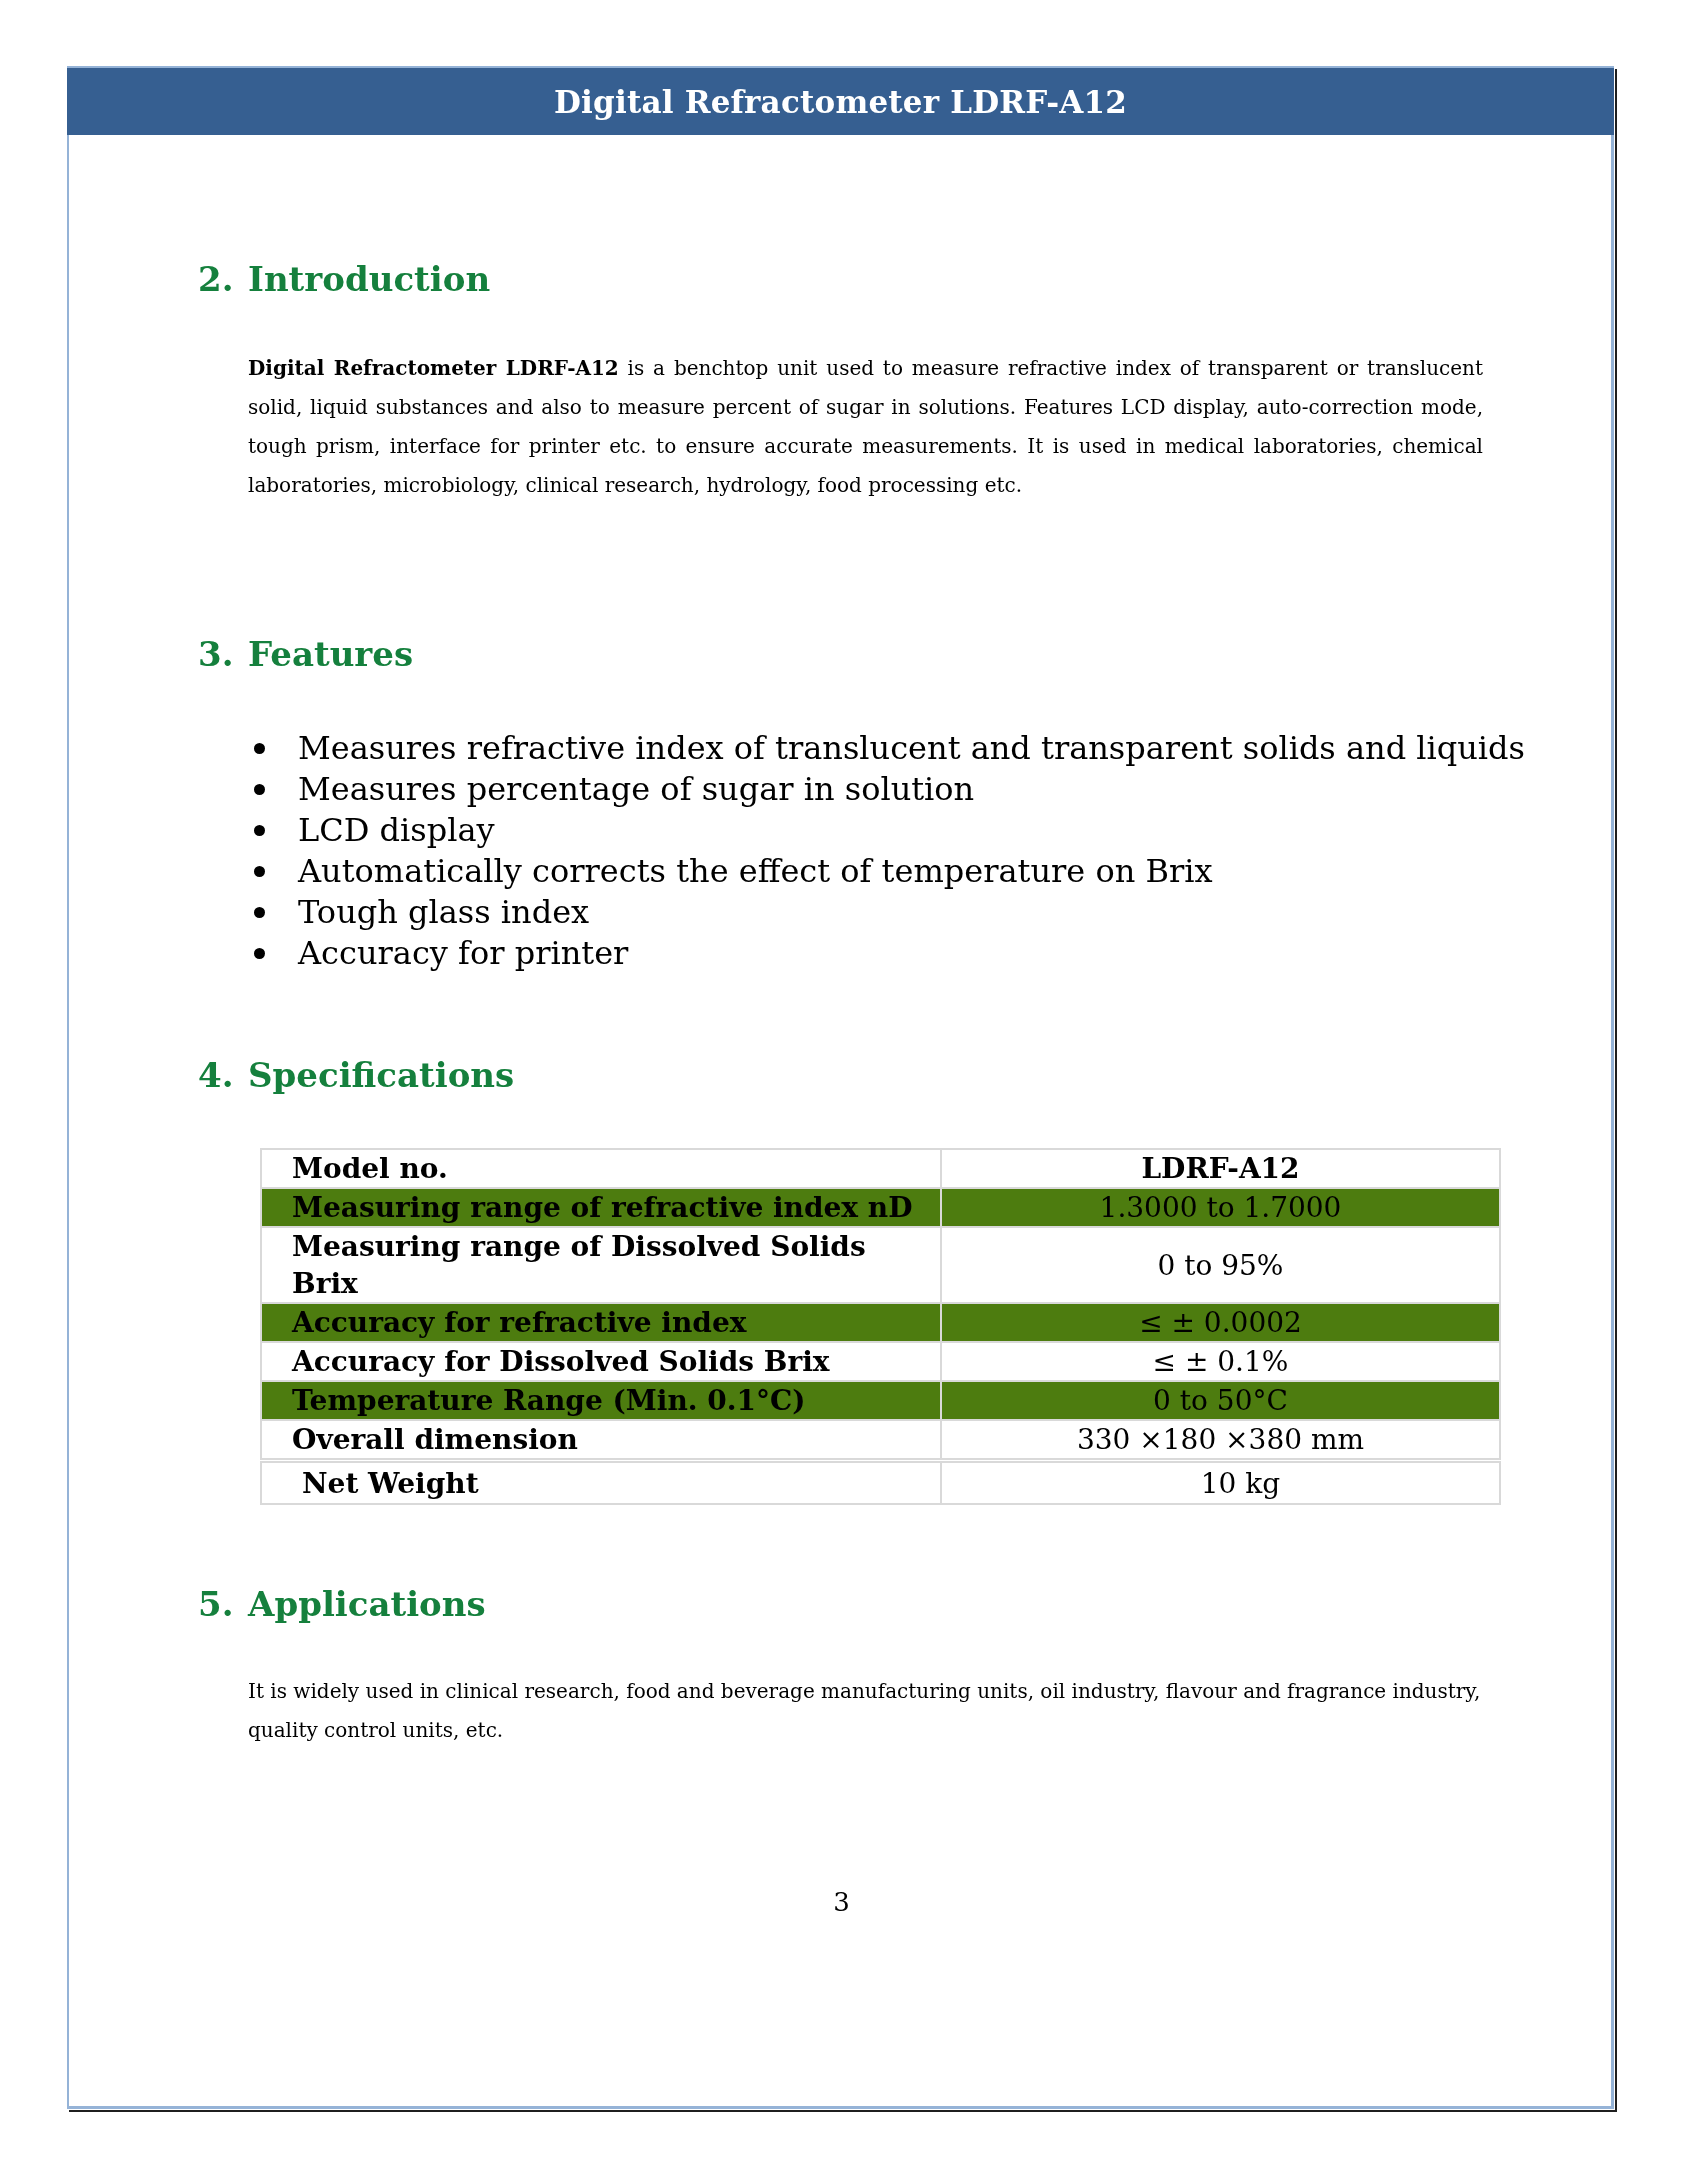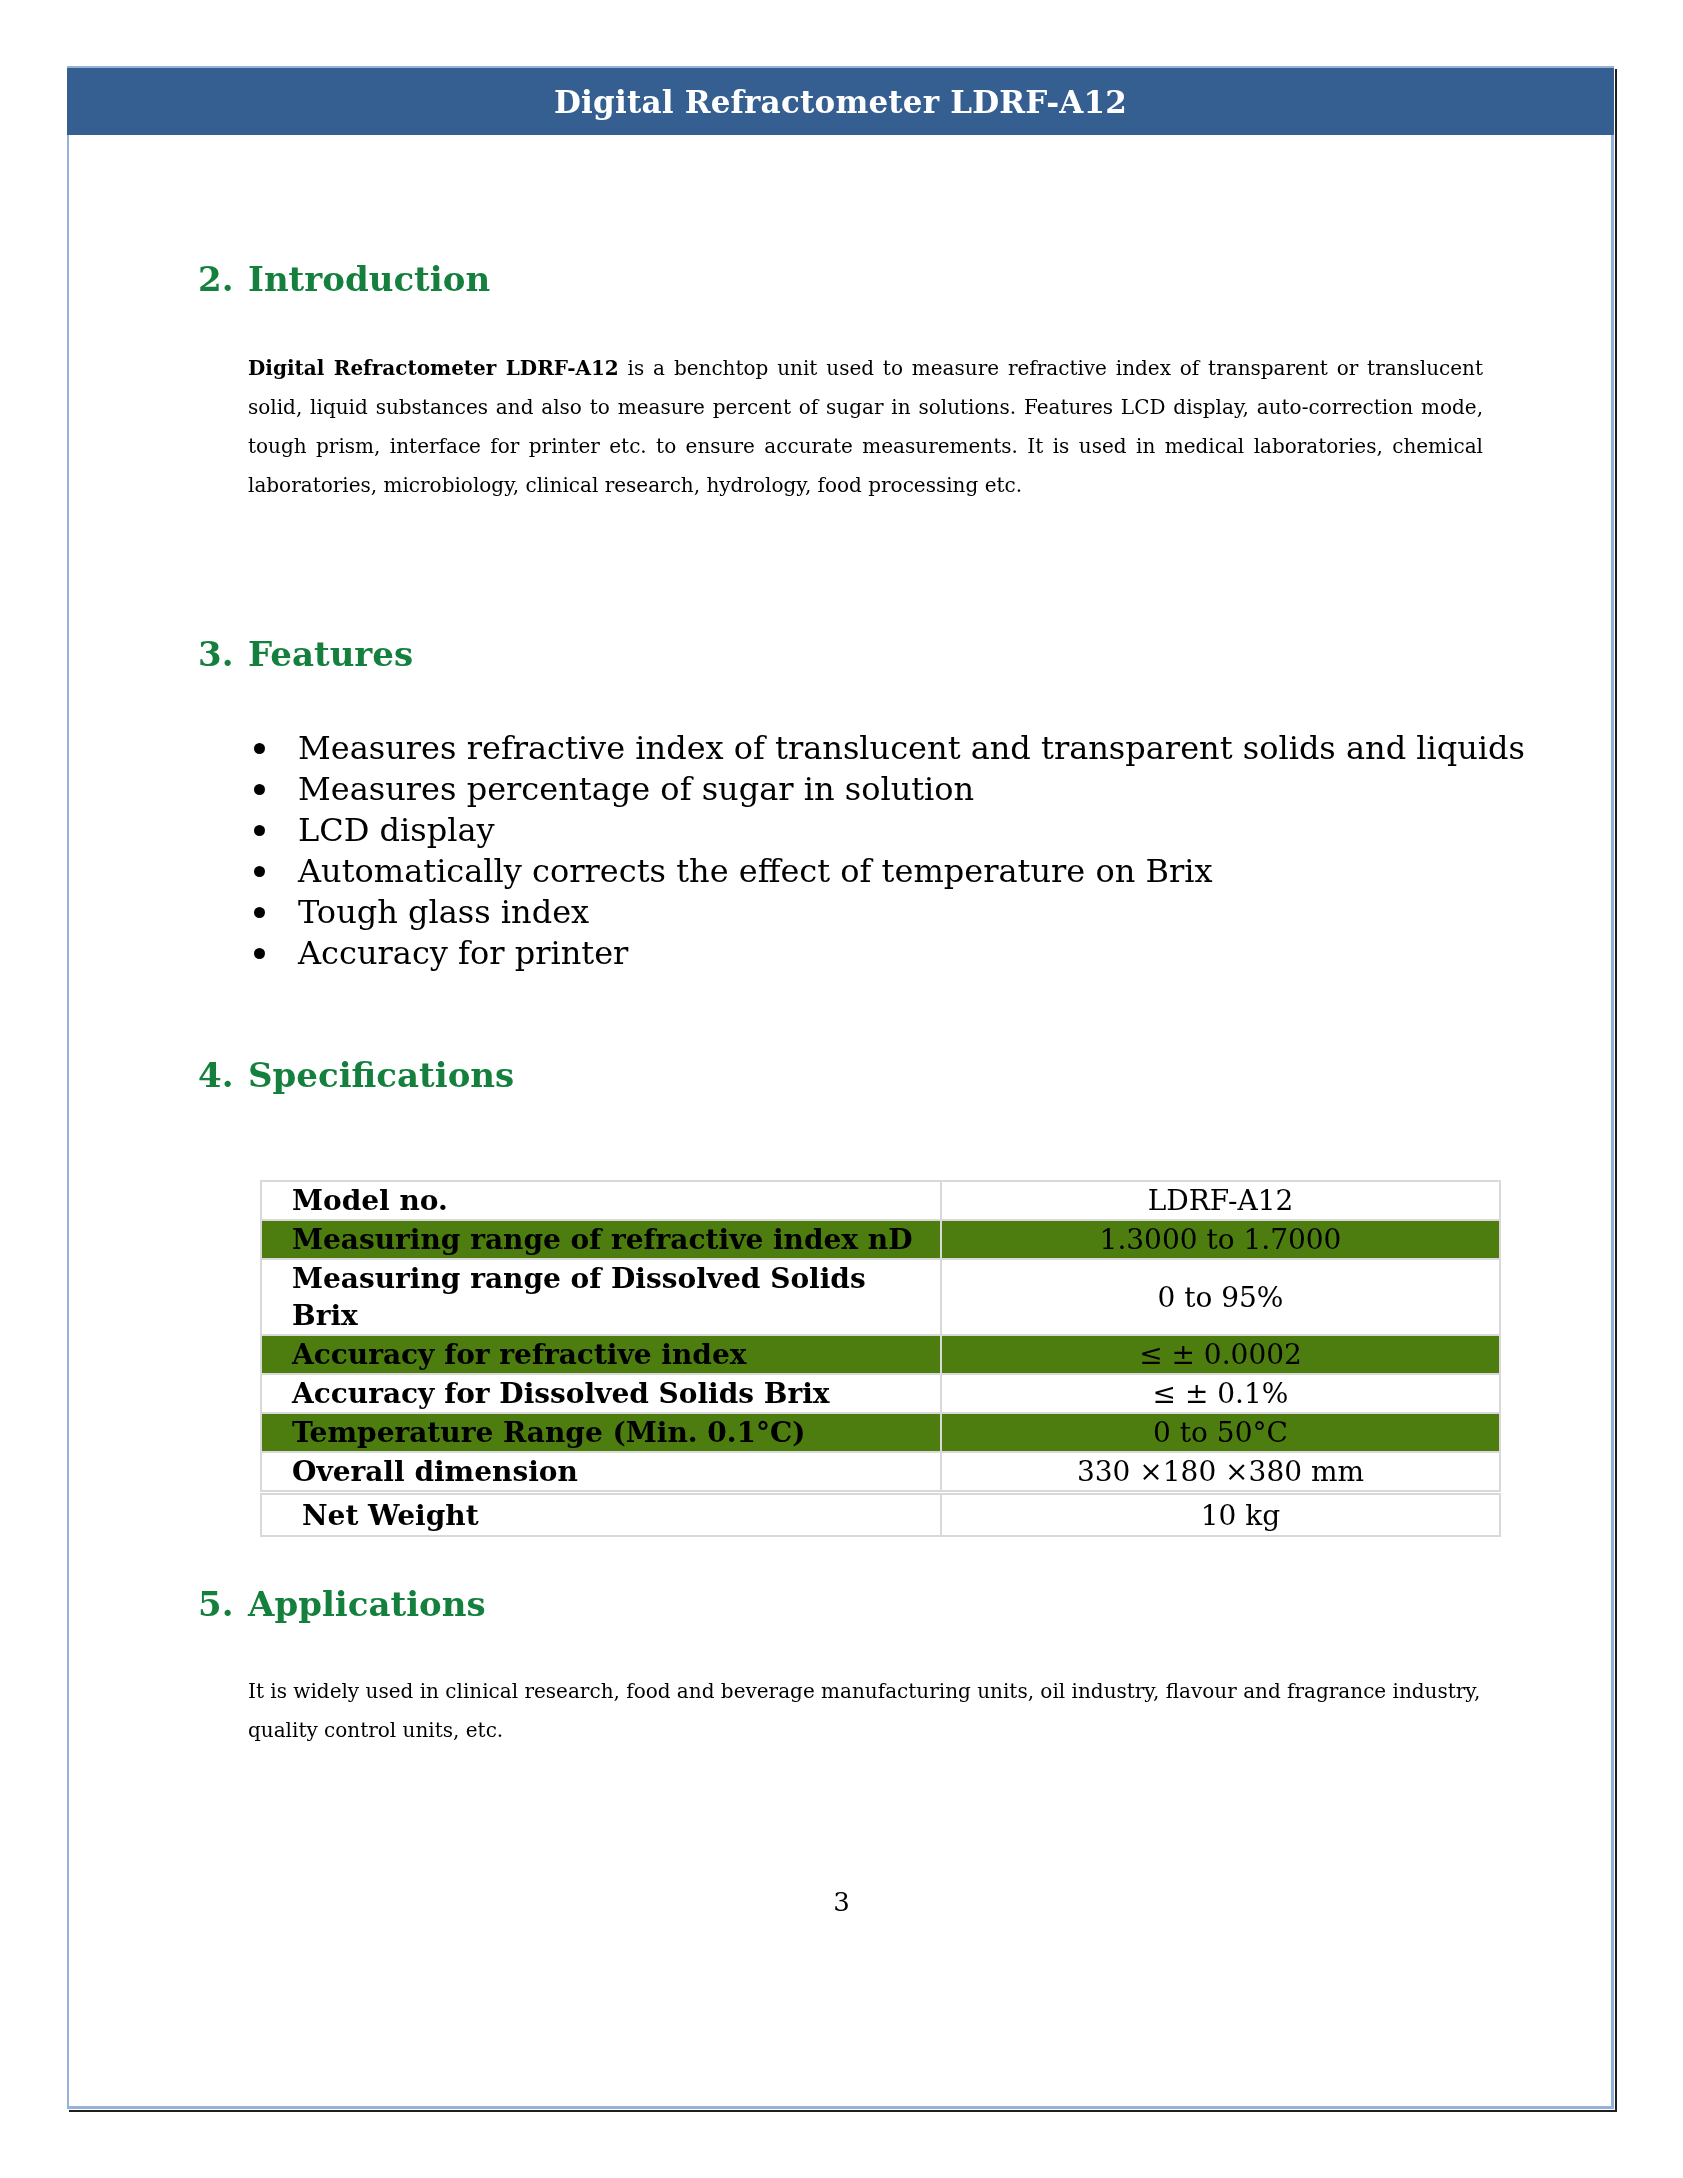--- a/index.html
+++ b/index.html
@@ -15,26 +15,26 @@
                 display: flex; align-items: center; justify-content: center; }
   .header-title { color: #ffffff; font-weight: bold; font-size: 31px; letter-spacing: 0.2px; }
   .h { position: absolute; left: 198px; font-weight: bold; font-size: 34px; color: #15803d; }
   .h .num { display: inline-block; width: 50px; }
   .para { position: absolute; left: 248px; width: 1235px; font-size: 20px; line-height: 39px;
           text-align: justify; }
   .para b { font-weight: bold; }
   .bullets { position: absolute; left: 248px; top: 728px; margin: 0; padding: 0; list-style: none; }
   .bullets li { position: relative; font-size: 32px; line-height: 41px; padding-left: 50px; }
   .bullets li .dot { position: absolute; left: 6px; top: 15px; width: 11px; height: 11px; border-radius: 50%; background: #000; }
-  table.spec { position: absolute; left: 260px; top: 1148px; width: 1241px; border-collapse: collapse; margin-top: 32px; }
+  table.spec { position: absolute; left: 260px; top: 1148px; width: 1241px; border-collapse: collapse; }
   table.spec td { border: 2px solid #d9d9d9; height: 37px; padding: 0; font-size: 28px; line-height: 37px; }
   table.spec td.k { width: 638px; padding-left: 30px; font-weight: bold; }
   table.spec td.v { text-align: center; }
   table.spec tr.shade td { background: #4d7c0f; }
-  table.spec tr.hdr td.v { font-weight: normal; border-radius: 19px; }
+  table.spec tr.hdr td.v { font-weight: bold; border-radius: 19px; }
   table.spec tr.last td { border-top: 5px double #d9d9d9; height: 40px; padding-left: 40px; }
   .pagenum { position: absolute; left: 0; width: 1683px; top: 1887px; text-align: center; font-size: 26px; }
 </style>
 </head>
 <body>
 
 <div class="frame"></div>
 <div class="frame-shadow-r"></div>
 <div class="frame-shadow-b"></div>
 

